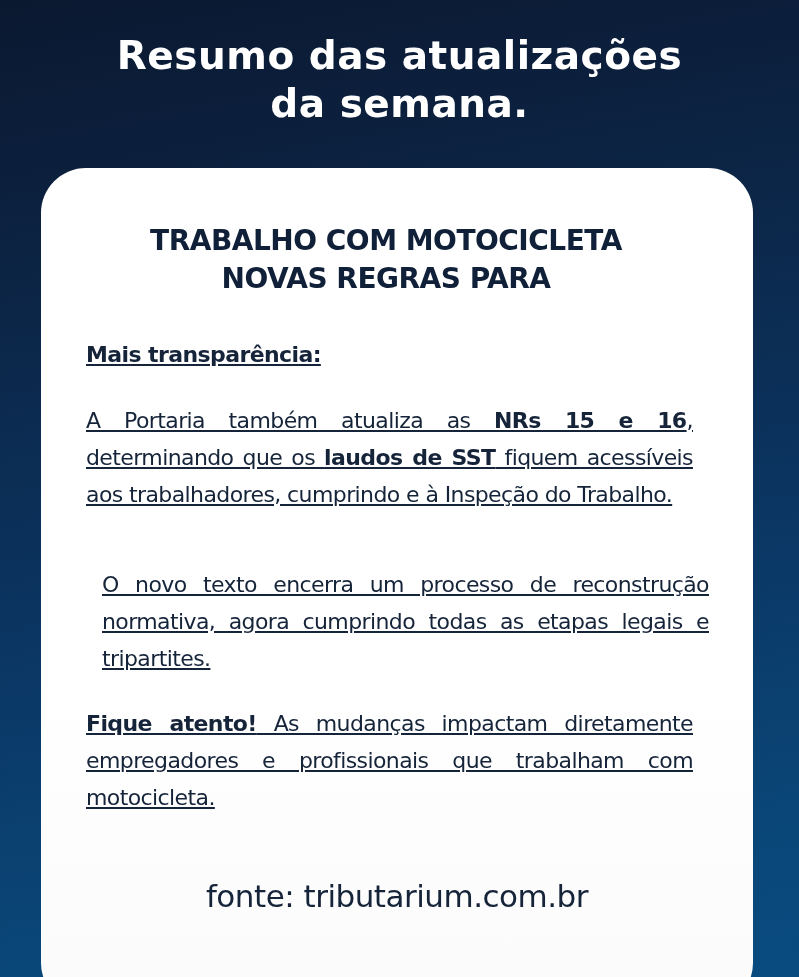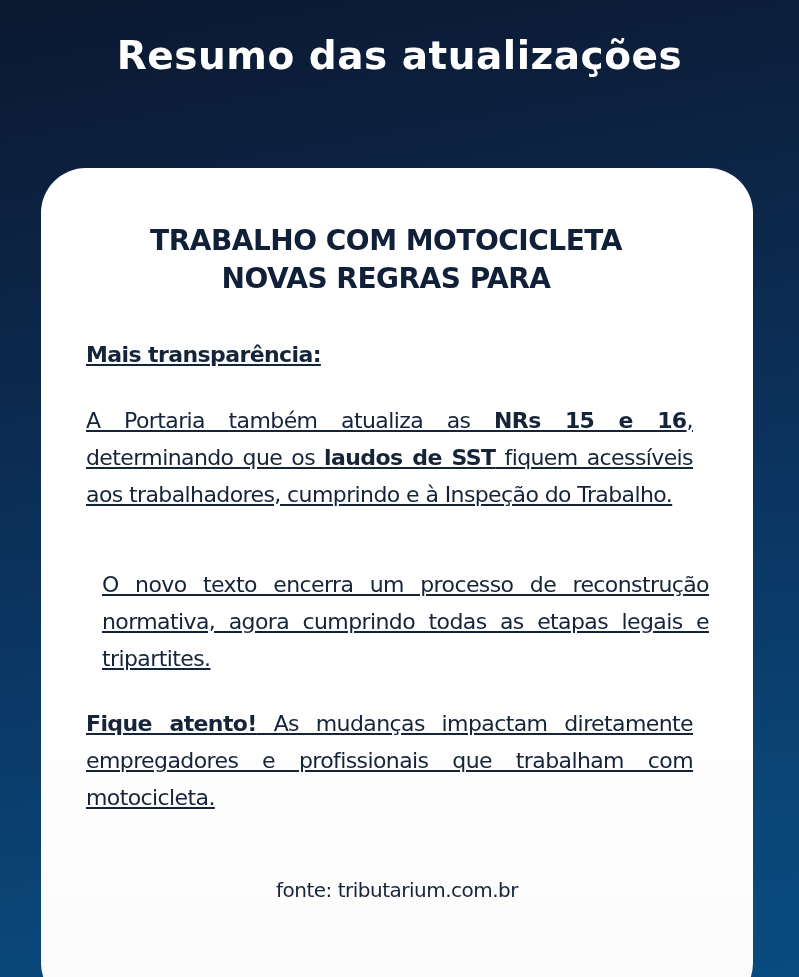--- a/index.html
+++ b/index.html
@@ -32,28 +32,29 @@
     text-decoration: underline;
   }
   .justify { text-align: justify; }
   .subhead { top: 168px; font-weight: bold; }
   .p1 { top: 234px; }
   .p2 { top: 398px; margin-left: 16px; }
   .p3 { top: 537px; }
   b { font-weight: bold; }
   .source {
     position: absolute; left: 0; top: 710px; width: 712px; text-align: center;
-    color: #16243a; font-family: "DejaVu Sans", sans-serif; font-size: 20px; letter-spacing: -0.5px;
+    color: #16243a; font-family: "DejaVu Sans", sans-serif; font-size: 31px; letter-spacing: -0.5px;
   }
 </style>
 </head>
 <body>
 
 <div class="headline">
   <div>Resumo das atualizações</div>
+  <div>da semana.</div>
 </div>
 
 <div class="card">
   <div class="card-title">
     <div>TRABALHO COM MOTOCICLETA</div>
     <div>NOVAS REGRAS PARA</div>
   </div>
 
   <div class="body-text subhead">Mais transparência:</div>
 

